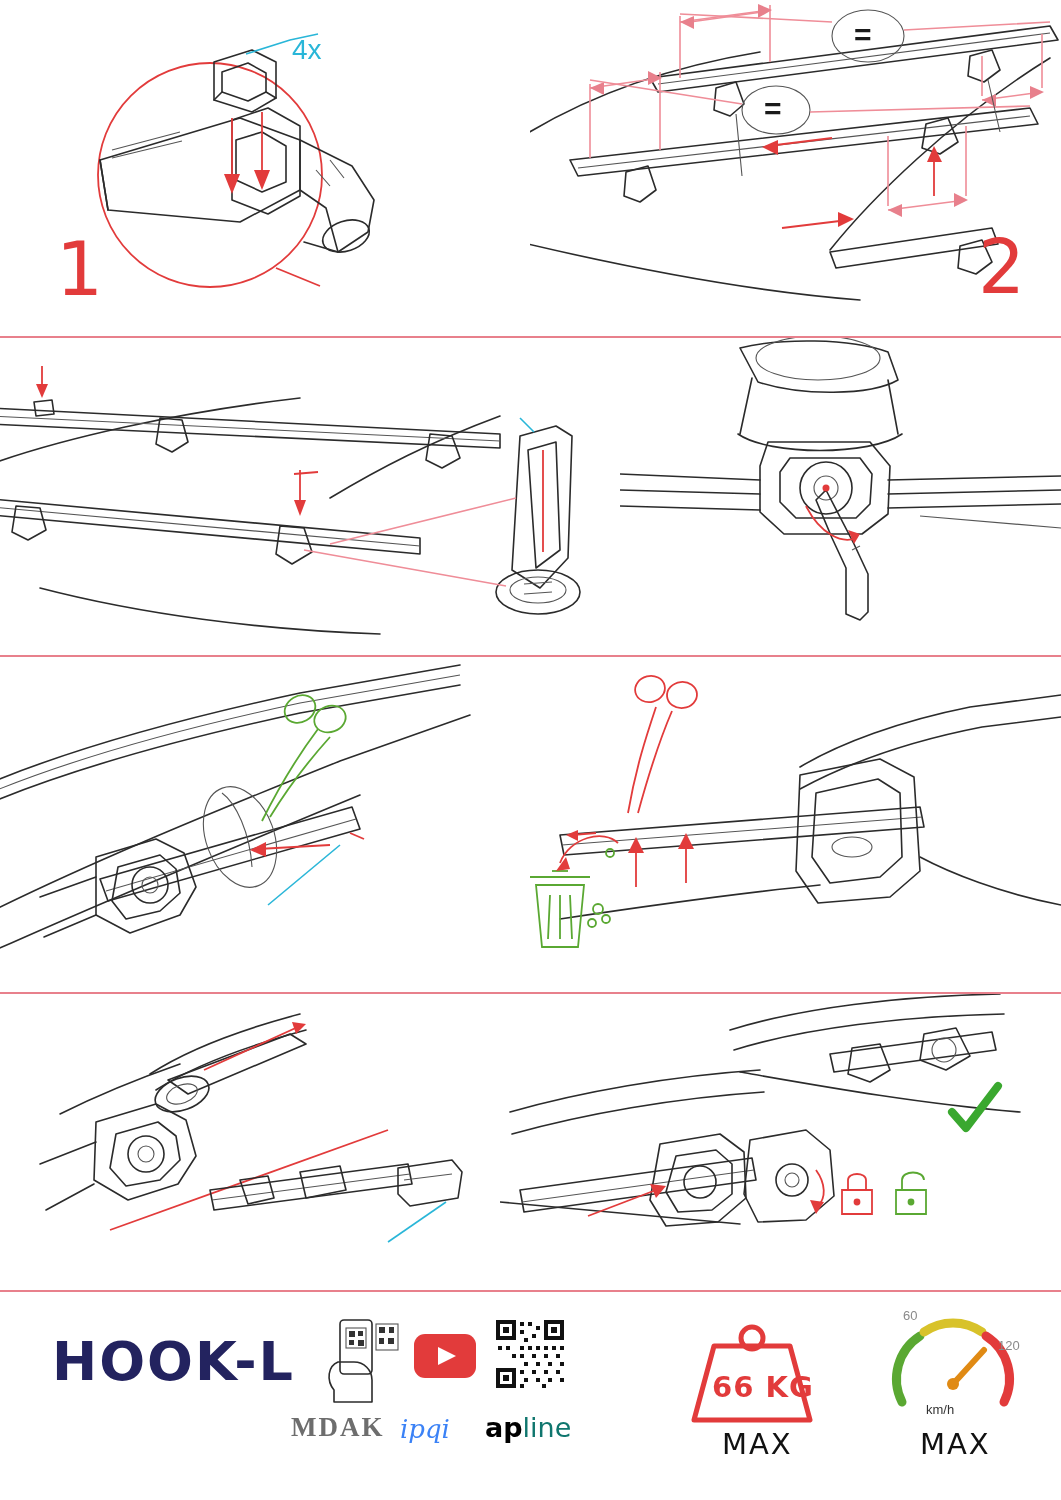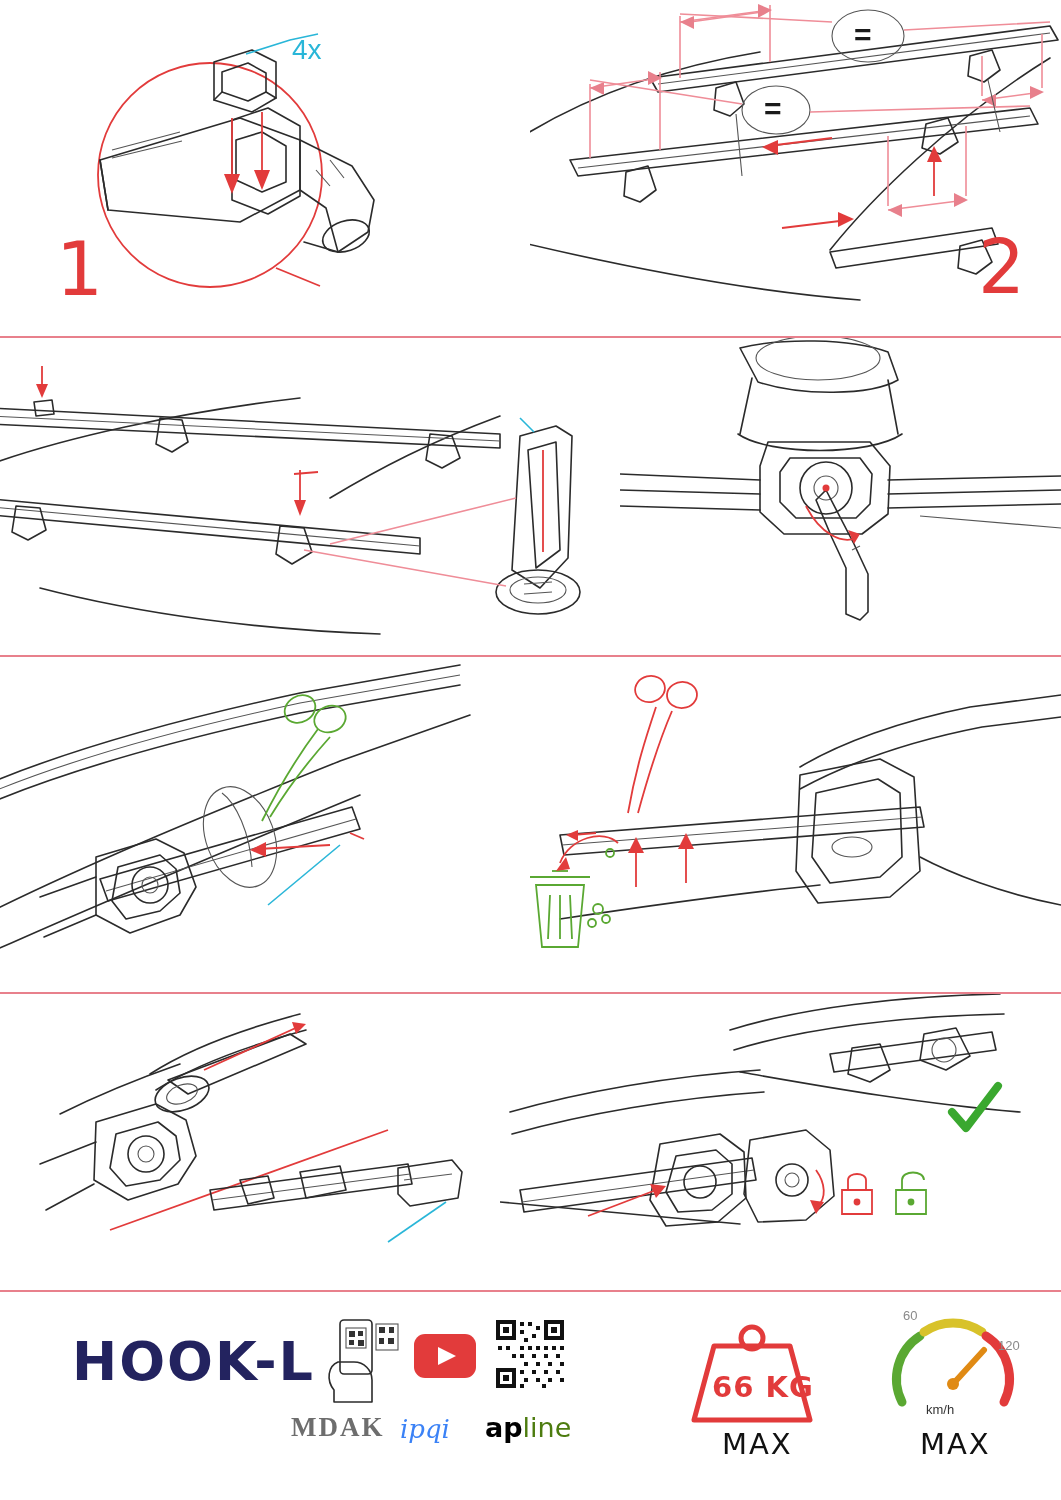--- a/index.html
+++ b/index.html
@@ -34,34 +34,34 @@
   .ln-red{fill:none;stroke:#e23b3b;stroke-width:1.8;}
   .ln-pink{fill:none;stroke:#ef8d98;stroke-width:1.6;}
   .ln-cyan{fill:none;stroke:#29b6d8;stroke-width:1.6;}
   .ln-green{fill:none;stroke:#5aa832;stroke-width:1.8;}
 
   
   .footer{position:absolute;left:0;top:1290px;width:1061px;height:210px;}
   .brand{
     position:absolute;left:52px;top:1330px;
     font-family:"DejaVu Sans",sans-serif;
-    font-size:54px;font-weight:bold;color:#23235f;letter-spacing:2px;margin-left:20px;
+    font-size:54px;font-weight:bold;color:#23235f;letter-spacing:2px;
   }
   .accpart{
     position:absolute;left:52px;top:1402px;
     font-family:"DejaVu Sans",sans-serif;
     font-size:31px;font-weight:bold;letter-spacing:0px;
   }
   .accpart .a{color:#23235f;}
   .accpart .b{color:#e23b3b;}
   .mdak{position:absolute;left:291px;top:1412px;font-family:Liberation Serif, serif;font-size:27px;color:#6d6d6d;letter-spacing:2px;font-weight:bold;text-align:center;}
   .ipqi{position:absolute;left:400px;top:1414px;font-family:"DejaVu Serif",serif;font-style:italic;font-size:26px;color:#3b82f6;}
   .apline{position:absolute;left:485px;top:1412px;font-family:"DejaVu Sans",sans-serif;font-size:27px;letter-spacing:0px;}
   .apline .ap{color:#000000;font-weight:bold;}
-  .apline .li{color:#4d7c0f;}
+  .apline .li{color:#0f766e;}
 
   .maxlabel{
     position:absolute;font-family:"DejaVu Sans",sans-serif;font-size:29px;font-weight:normal;color:#111;letter-spacing:2px;
   }
   .kgtext{
     position:absolute;font-family:"DejaVu Sans",sans-serif;font-size:29px;font-weight:bold;color:#e23b3b;letter-spacing:1px;
   }
   .kmh{position:absolute;font-family:"Liberation Sans",sans-serif;font-size:13px;color:#333;}
   .gaugenum{position:absolute;font-family:"Liberation Sans",sans-serif;font-size:13px;color:#8a8a8a;}
 </style>

